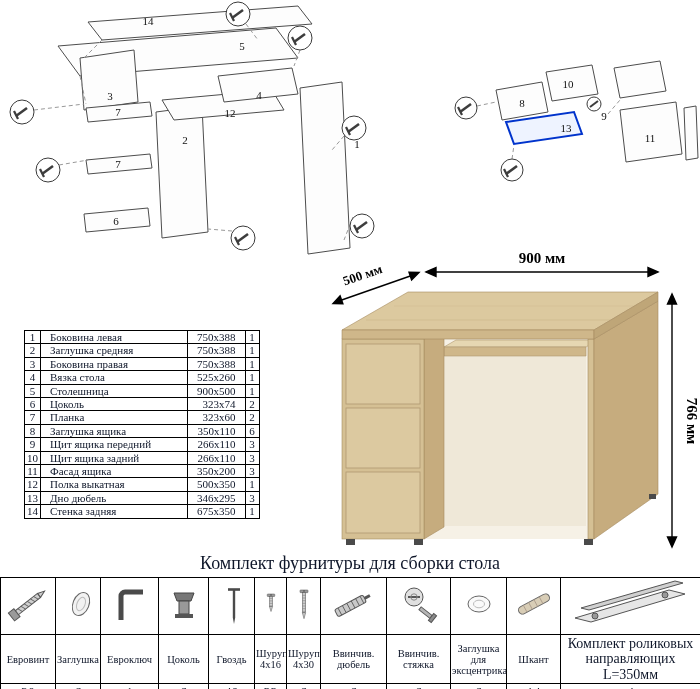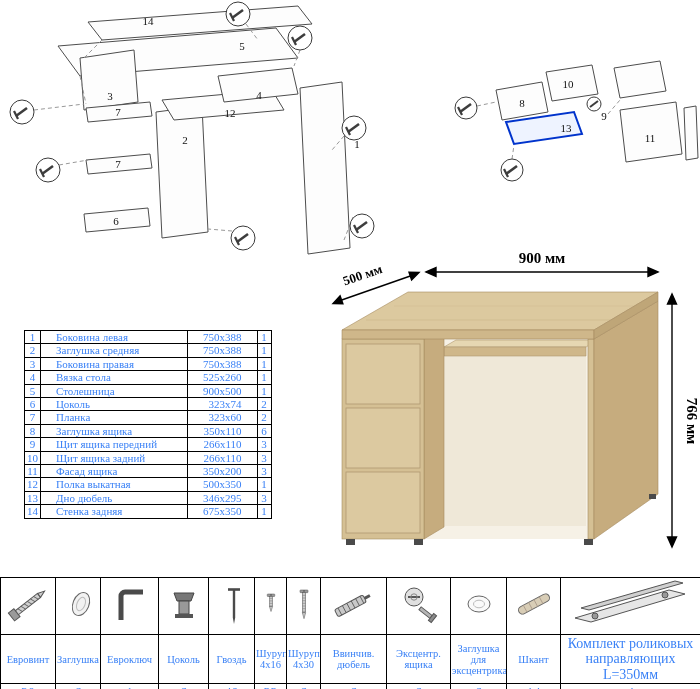--- a/index.html
+++ b/index.html
@@ -1,27 +1,27 @@
 <!DOCTYPE html>
 <html><head>
 <meta charset="utf-8">
 <style>
   *{box-sizing:border-box;margin:0;padding:0}
   html,body{width:700px;height:689px;background:#fff}
   #sheet{position:relative;width:700px;height:689px;background:#fff;overflow:hidden;
-         font-family:"Liberation Serif",serif;color:#3b82f6}
+         font-family:"Liberation Serif",serif;color:#0f172a}
   .abs{position:absolute}
   svg text{font-family:"Liberation Serif",serif}
   .dlabel text{font-size:11px;fill:#111}
   .dim{font-size:15px;font-weight:bold;fill:#000}
   .dim-sm{font-size:13px;font-weight:bold;fill:#000}
 
   
   #parts{position:absolute;left:24px;top:330px;border-collapse:collapse;font-size:11px}
-  #parts td{border:1px solid #000;padding:0 15px;line-height:12.4px;white-space:nowrap;height:13px}
+  #parts td{border:1px solid #000;padding:0 9px;line-height:12.4px;white-space:nowrap;height:13px}
   #parts .c-num{width:16px;text-align:center;padding:0 1px}
   #parts .c-name{width:147px}
   #parts .c-size{width:54px;text-align:right}
   #parts .c-qty{width:14px;text-align:center;padding:0 1px}
 
   
   #title{position:absolute;left:0;top:553px;width:700px;text-align:center;font-size:18px}
 
   
   #hw{position:absolute;left:0;top:577px;width:700px;border-collapse:collapse;table-layout:fixed}
@@ -276,20 +276,21 @@
         </tr>
       <tr>
           <td class="c-num">14</td>
           <td class="c-name">Стенка задняя</td>
           <td class="c-size">675x350</td>
           <td class="c-qty">1</td>
         </tr>
     </tbody>
   </table>
 
+  <div id="title">Комплект фурнитуры для сборки стола</div>
 
   <table id="hw">
     <colgroup>
       <col style="width:55px">
         <col style="width:45px">
         <col style="width:58px">
         <col style="width:50px">
       <col style="width:46px">
         <col style="width:32px">
         <col style="width:34px">
@@ -399,21 +400,21 @@
       </tr>
       <tr>
         <td class="label-cell">Евровинт</td>
         <td class="label-cell">Заглушка</td>
         <td class="label-cell">Евроключ</td>
         <td class="label-cell">Цоколь</td>
         <td class="label-cell">Гвоздь</td>
         <td class="label-cell">Шуруп 4x16</td>
         <td class="label-cell">Шуруп 4x30</td>
         <td class="label-cell">Ввинчив. дюбель</td>
-        <td class="label-cell">Эксцентр. ящика</td>
+        <td class="label-cell">Ввинчив. стяжка</td>
         <td class="label-cell">Заглушка для эксцентрика</td>
         <td class="label-cell">Шкант</td>
         <td class="label-cell label-sm">Комплект роликовых направляющих L=350мм</td>
       </tr>
       <tr>
         <td class="qty-cell">20</td>
         <td class="qty-cell">6</td>
         <td class="qty-cell">1</td>
         <td class="qty-cell">6</td>
         <td class="qty-cell">40</td>

